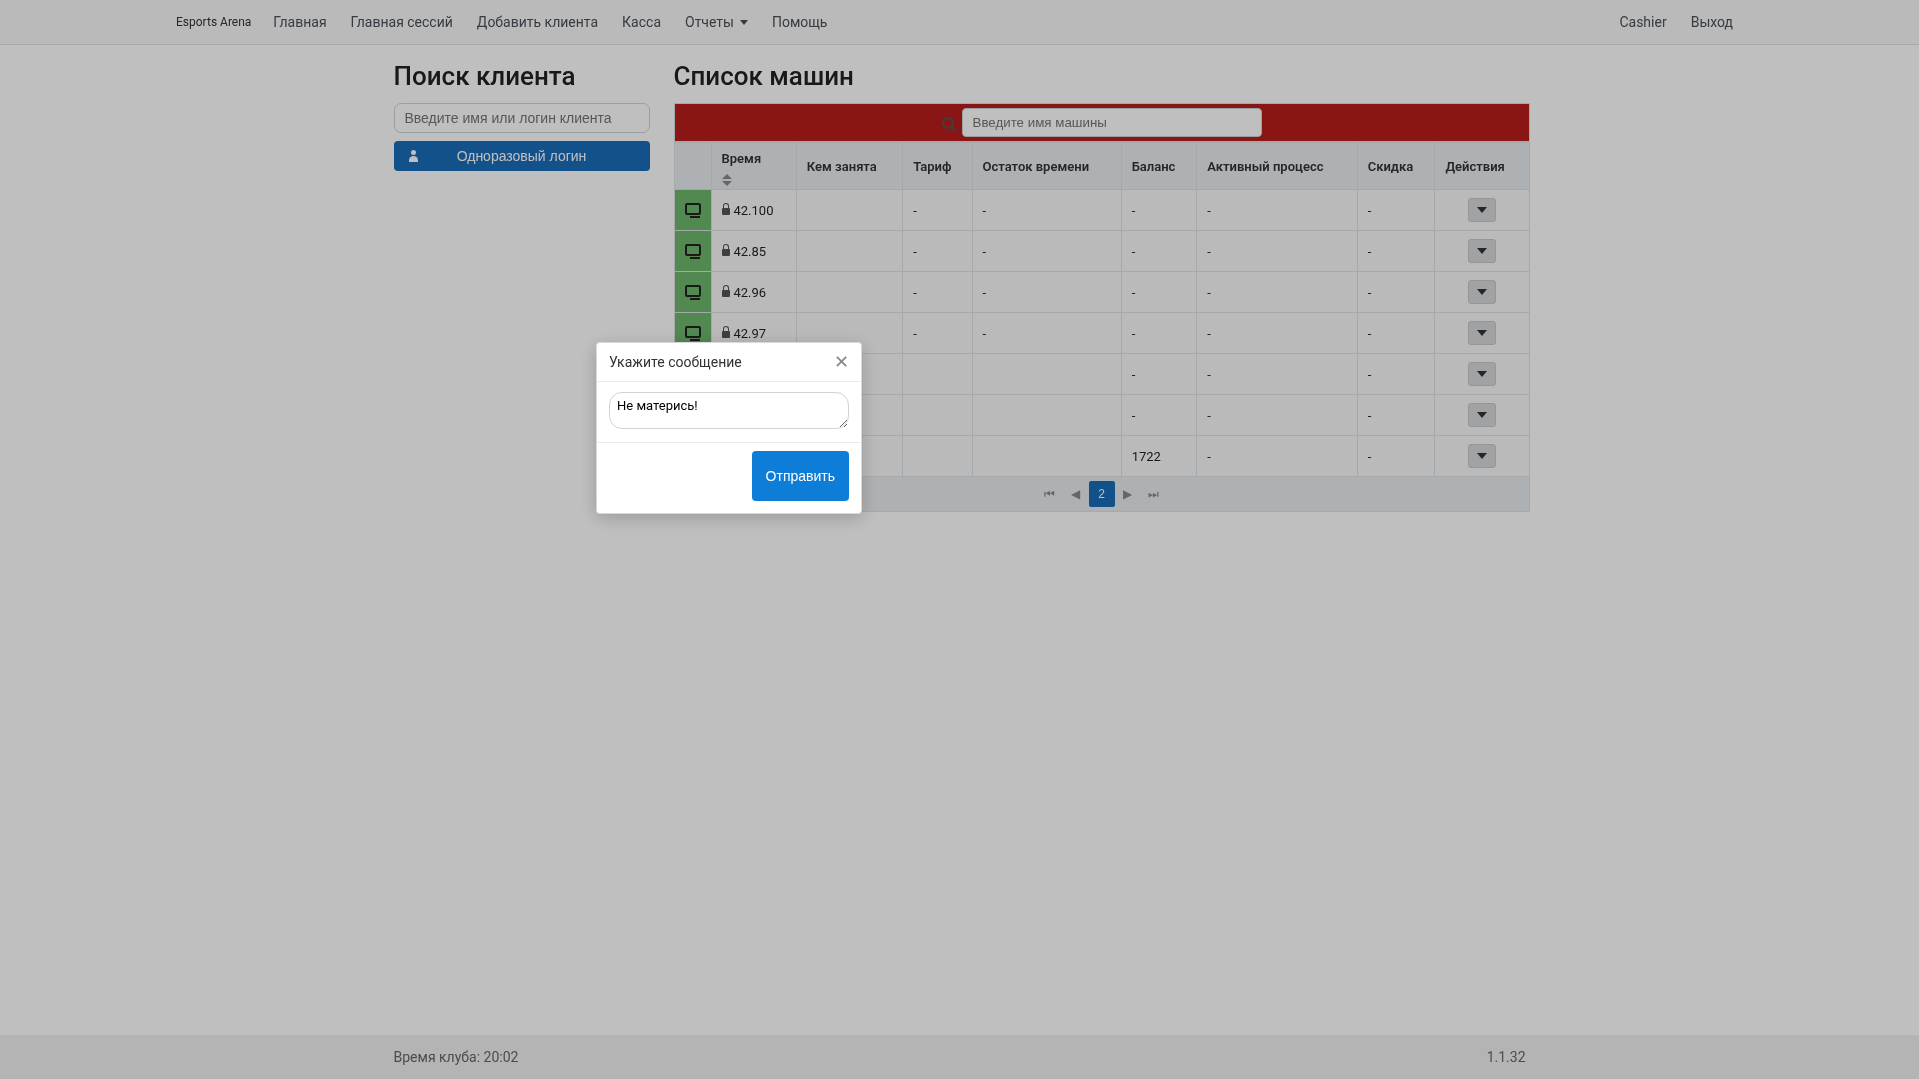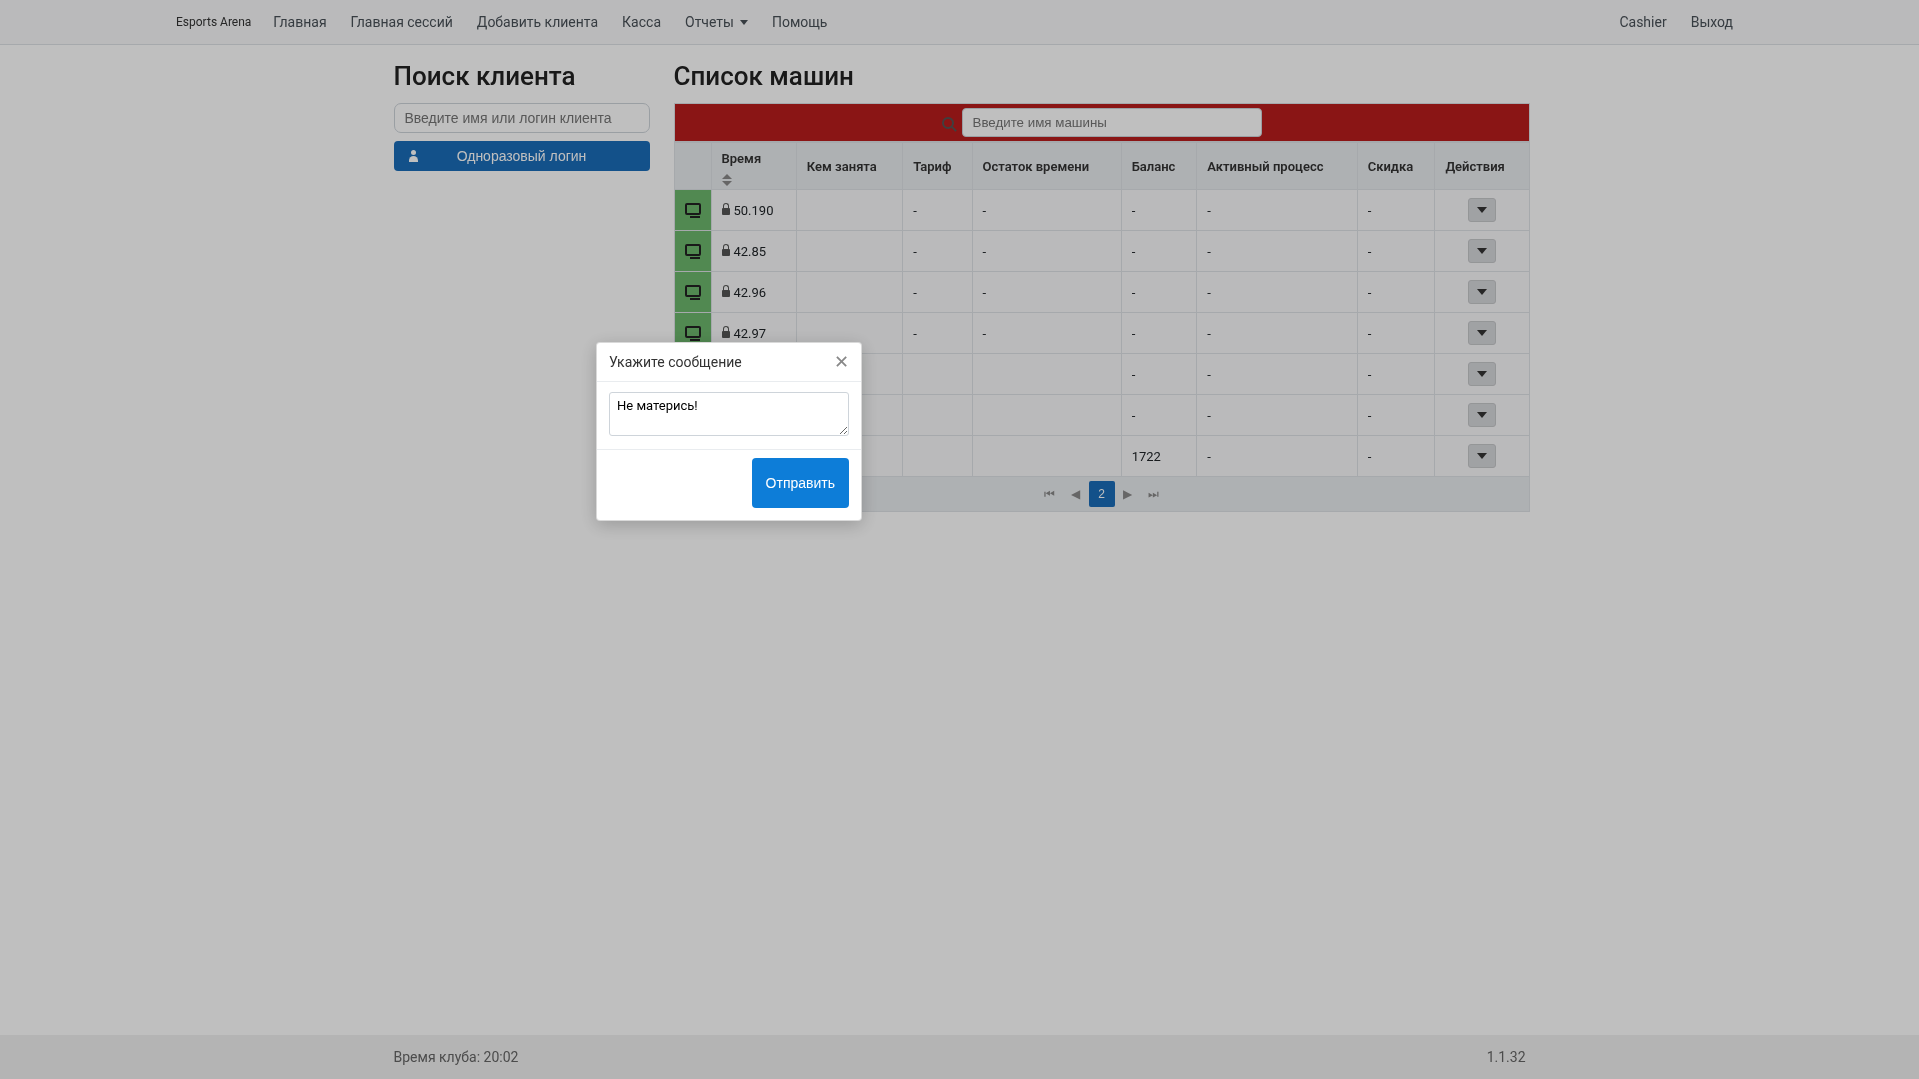--- a/index.html
+++ b/index.html
@@ -259,23 +259,23 @@
     background: none;
     border: none;
     font-size: 18px;
     color: #888;
     cursor: pointer;
     line-height: 1;
   }
   .modal-body { padding: 10px 12px; }
   .modal-body textarea {
     width: 100%;
-    height: 44px;
+    height: 37px;
     border: 1px solid #ced4da;
-    border-radius: 3px;
+    border-radius: 13px;
     padding: 5px 7px;
     font-family: inherit;
     font-size: 13px;
     resize: both;
   }
   .modal-footer {
     padding: 8px 12px 12px;
     display: flex;
     justify-content: flex-end;
     border-top: 1px solid #e9ecef;
@@ -378,21 +378,21 @@
           <th>Остаток времени</th>
           <th>Баланс</th>
           <th>Активный процесс</th>
           <th>Скидка</th>
           <th>Действия</th>
         </tr>
       </thead>
       <tbody id="machines-tbody">
           <tr>
             <td class="status-cell"><span class="monitor-ic"></span></td>
-            <td><span class="lock-ic"></span><span>50.190</span></td>
+            <td><span class="lock-ic"></span><span>42.100</span></td>
             <td></td>
             <td>-</td>
             <td>-</td>
             <td>-</td>
             <td>-</td>
             <td>-</td>
             <td style="text-align: center;"><button class="action-btn">
                 <span class="chev-down"></span>
               </button></td>
           </tr>

